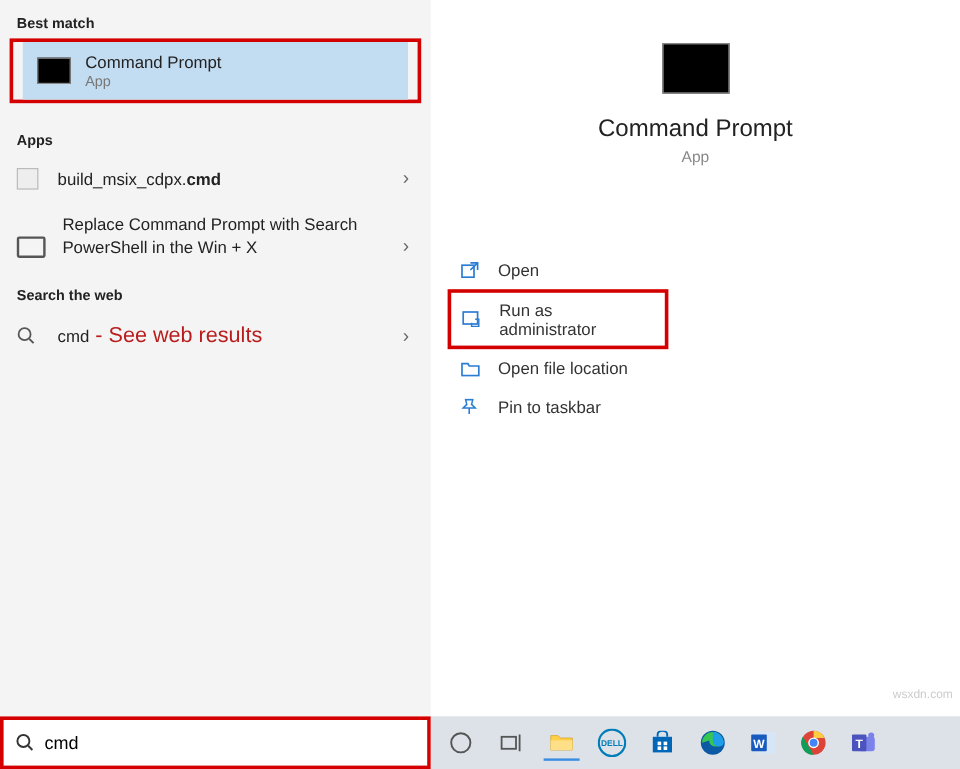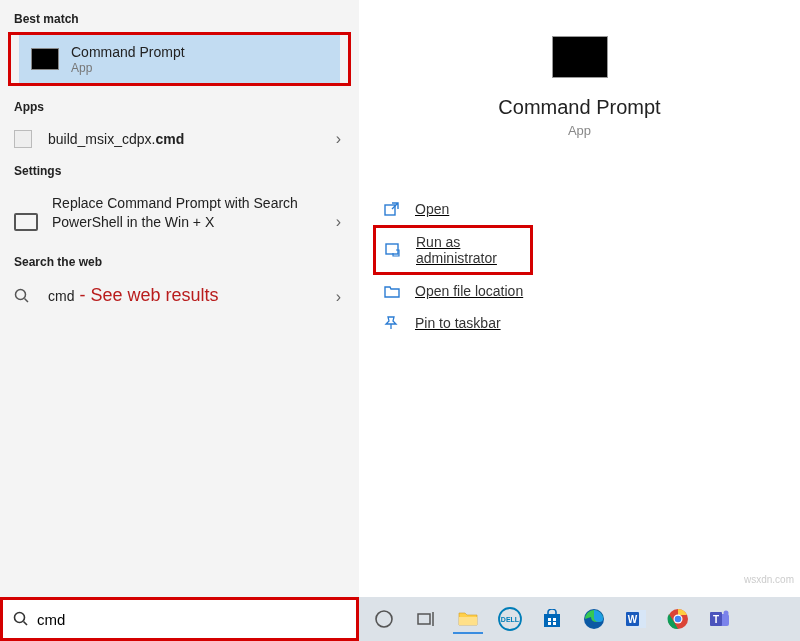--- a/index.html
+++ b/index.html
@@ -121,23 +121,22 @@
   font-size: 20px;
   font-weight: 400;
   color: #222;
   margin-bottom: 4px;
 }
 .preview-type {
   font-size: 13px;
   color: #888;
 }
 .actions {
-  margin-top: 55px;
+  margin-top: 71px;
   padding-left: 18px;
-  text-decoration: underline;
 }
 .action-item {
   display: flex;
   align-items: center;
   padding: 8px 12px 8px 6px;
   font-size: 14px;
   color: #333;
   cursor: pointer;
 }
 .action-icon {
@@ -145,21 +144,21 @@
   height: 16px;
   margin-right: 14px;
   color: #2b7cd3;
   flex-shrink: 0;
   display: inline-flex;
   align-items: center;
   justify-content: center;
 }
 .action-highlight {
   border: 3px solid #d40000;
-  width: 160px;
+  width: 184px;
   margin-left: -4px;
   padding-left: 8px;
   padding-top: 6px;
   padding-bottom: 6px;
 }
 .search-bar {
   position: absolute;
   left: 0;
   bottom: 0;
   width: 359px;
@@ -215,30 +214,29 @@
   <div class="red-box" style="margin:0 8px;">
     <div class="result-item selected">
       <div class="result-icon cmd-icon"></div>
       <div class="result-text">
         <div class="result-title">Command Prompt</div>
         <div class="result-sub">App</div>
       </div>
     </div>
   </div>
 
-  <div class="section-header" style="margin-top:8px;">Apps</div>
+  <div class="section-header" style="margin-top:18px;">Apps</div>
   <div class="list-item">
     <div class="script-icon"></div>
     <div class="result-text">
       <div class="result-title">build_msix_cdpx.<b>cmd</b></div>
     </div>
     <span class="chevron">›</span>
   </div>
 
-  <div class="section-header">Settings</div>
   <div class="list-item">
     <div class="settings-icon"></div>
     <div class="result-text">
       <div class="result-title">Replace Command Prompt with Search PowerShell in the Win + X</div>
     </div>
     <span class="chevron">›</span>
   </div>
 
   <div class="section-header" style="margin-top:8px;">Search the web</div>
   <div class="list-item">

